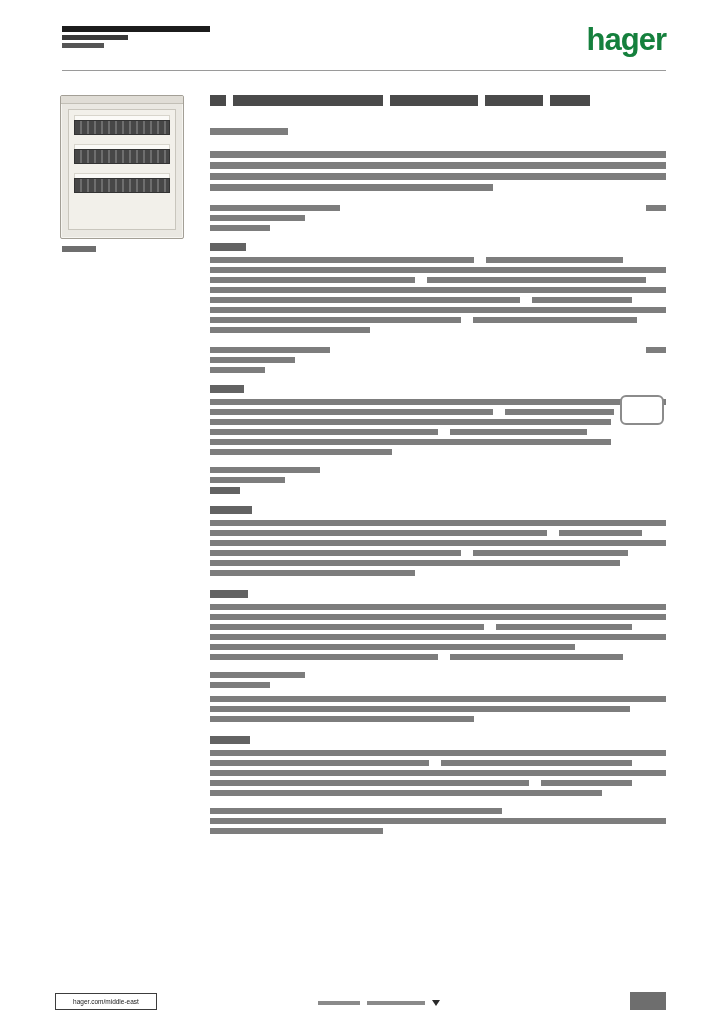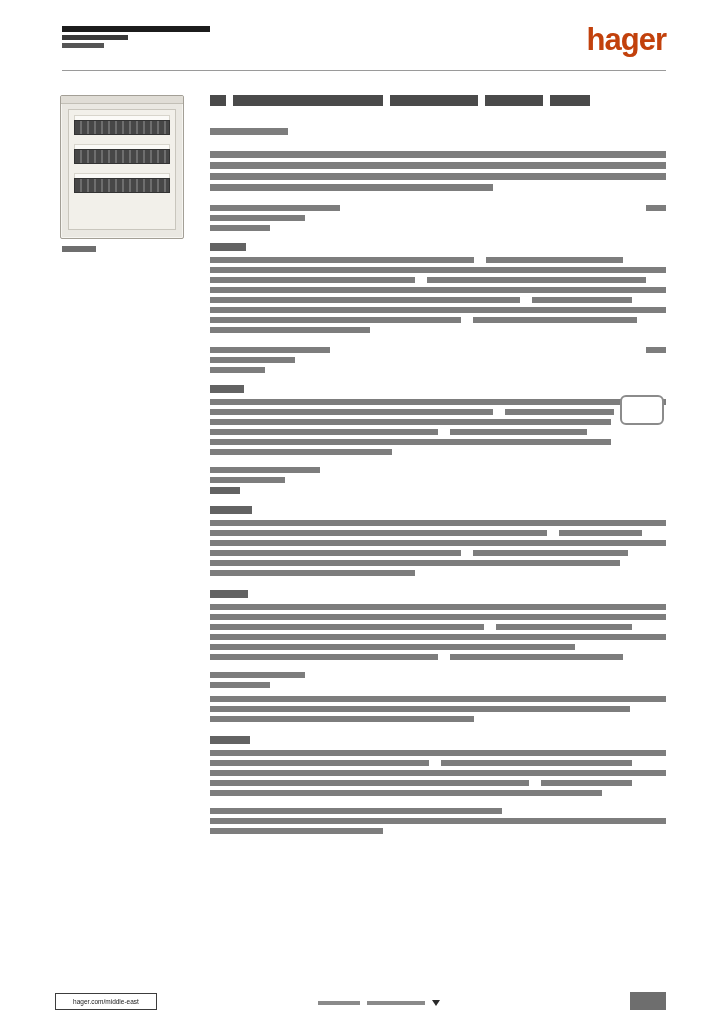--- a/index.html
+++ b/index.html
@@ -44,21 +44,21 @@
 <body>
 
 <div class="page">
 
   <div class="header-meta">
     <div class="meta-line" style="width:148px;height:6px;"></div>
     <div class="meta-line" style="width:66px;height:5px;background:#3a3a3a;"></div>
     <div class="meta-line" style="width:42px;height:5px;background:#555;"></div>
   </div>
 
-  <div class="logo" style="color: #c2410c;">hager</div>
+  <div class="logo" style="color: #15803d;">hager</div>
 
   <div class="rule"></div>
 
   <div class="product">
     <div class="enclosure">
       <div class="enclosure-top"></div>
       <div class="enclosure-body">
         <div>
           <div class="rail-label"></div>
           <div class="rail-modules"></div>

